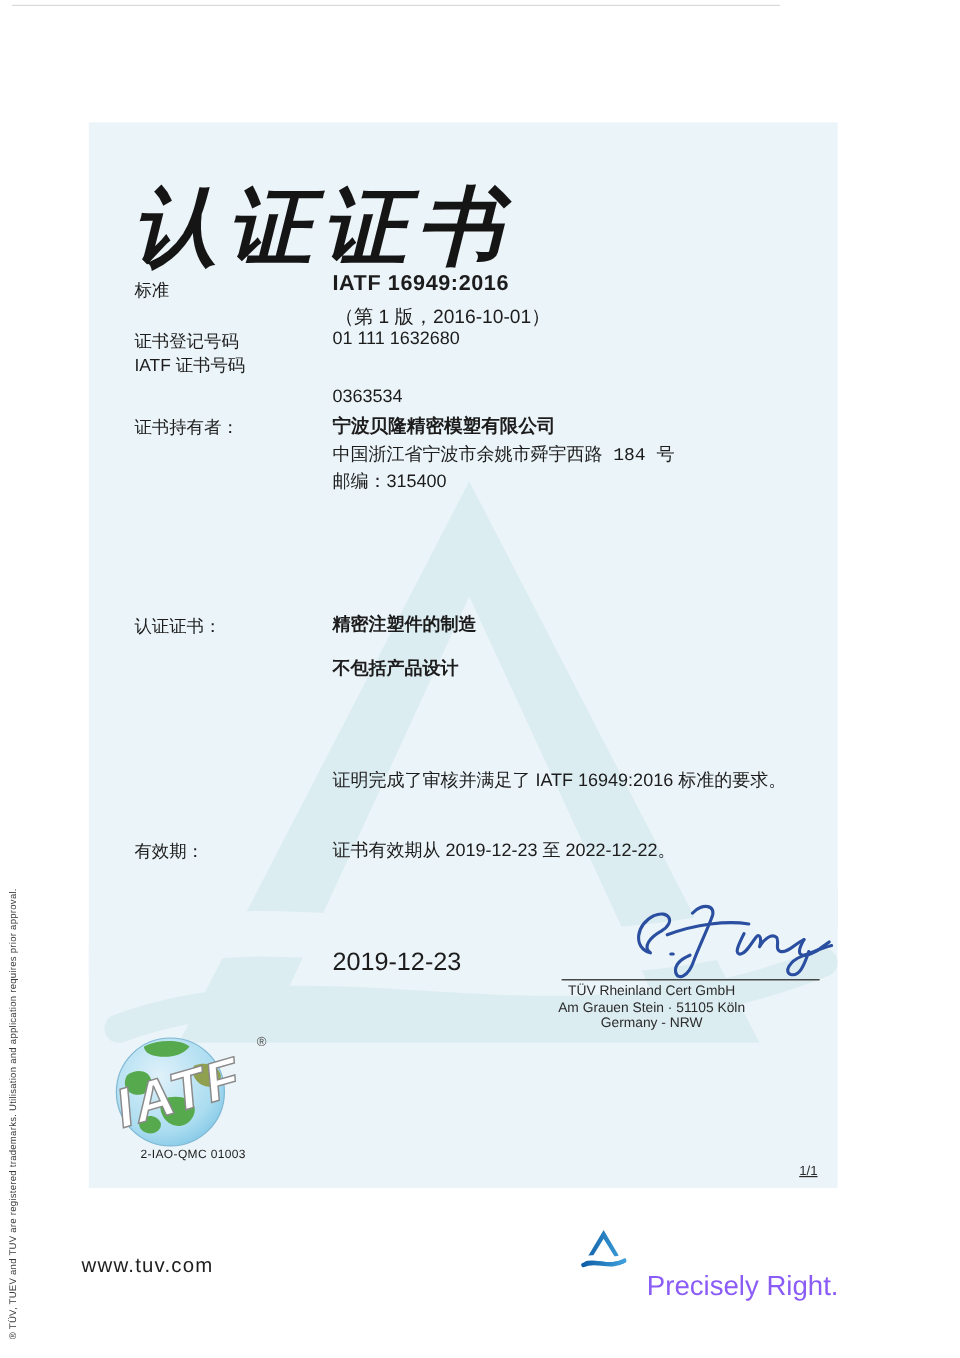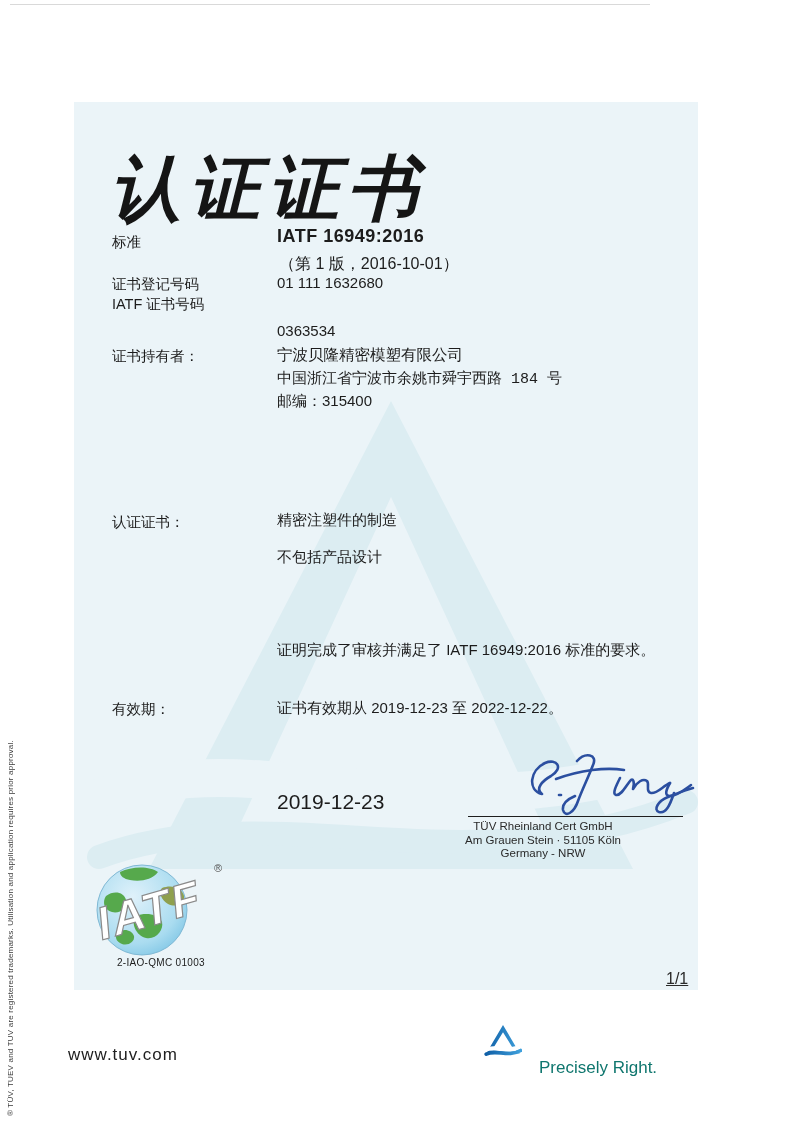--- a/index.html
+++ b/index.html
@@ -12,35 +12,35 @@
   .panel {
     position:absolute; left:74px; top:102px; width:624px; height:888px;
     background:#ebf4f8;
   }
   .watermark { position:absolute; left:0; top:0; }
   .title { position:absolute; left:110px; top:142px; font-size:71px; font-weight:bold; color:#151515; letter-spacing:8px;font-style:italic; }
   .lbl  { position:absolute; left:112px; font-size:14.5px; color:#1c1c1c; }
   .val  { position:absolute; left:277px; font-size:15px; color:#1c1c1c; }
   .std-value { position:absolute; left:277px; top:226px; font-size:18px; font-weight:bold; letter-spacing:.5px; }
   .std-edition { position:absolute; left:279px; top:254px; font-size:16px; font-weight:normal; }
-  .bold { font-weight:normal; }
+  .bold { font-weight:bold; }
   .statement { position:absolute; left:277px; top:641px; font-size:15px; }
   .issue-date { position:absolute; left:277px; top:790px; font-size:21px;text-align:center; }
   .sig-svg { position:absolute; left:522px; top:748px; }
   .sig-line { position:absolute; left:468px; top:816px; width:215px; height:0; border-top:1.5px solid #1e1e1e; }
   .sig-block { position:absolute; left:403px; top:820px; width:280px; text-align:center; font-size:11.5px; line-height:13.5px; color:#2a2a2a; }
   .iatf-logo { position:absolute; left:92px; top:854px; }
   .iatf-code { position:absolute; left:117px; top:957px; font-size:10px; letter-spacing:.3px; }
-  .page-num { position:absolute; left:666px; top:970px; font-size:16px; color:#2a2a2a;text-decoration:underline; }
+  .page-num { position:absolute; left:666px; top:970px; font-size:11px; color:#2a2a2a;text-decoration:underline; }
   .website { position:absolute; left:68px; top:1045px; font-size:17px; letter-spacing:1px; color:#1e1e1e; }
   .brand-logo { position:absolute; left:484px; top:1021px; }
   .brand-text { position:absolute; left:538px; top:1028px; font-size:25px; color:#3d3d3d; letter-spacing:.2px; }
   .brand-text .b { font-weight:bold; }
   .brand-text sup { font-size:11px; vertical-align:super; }
-  .brand-tagline { position:absolute; left:539px; top:1058px; font-size:17px; color:#0f766e;text-align:center; }
+  .brand-tagline { position:absolute; left:539px; top:1058px; font-size:23px; color:#8b5cf6;text-align:center; }
   .side-note {
     position:absolute; left:6px; top:1116px; transform:rotate(-90deg); transform-origin:0 0;
     font-size:8px; color:#3a3a3a; white-space:nowrap; letter-spacing:.2px;
   }
 </style>
 </head>
 <body>
 
 <div class="page">
 

